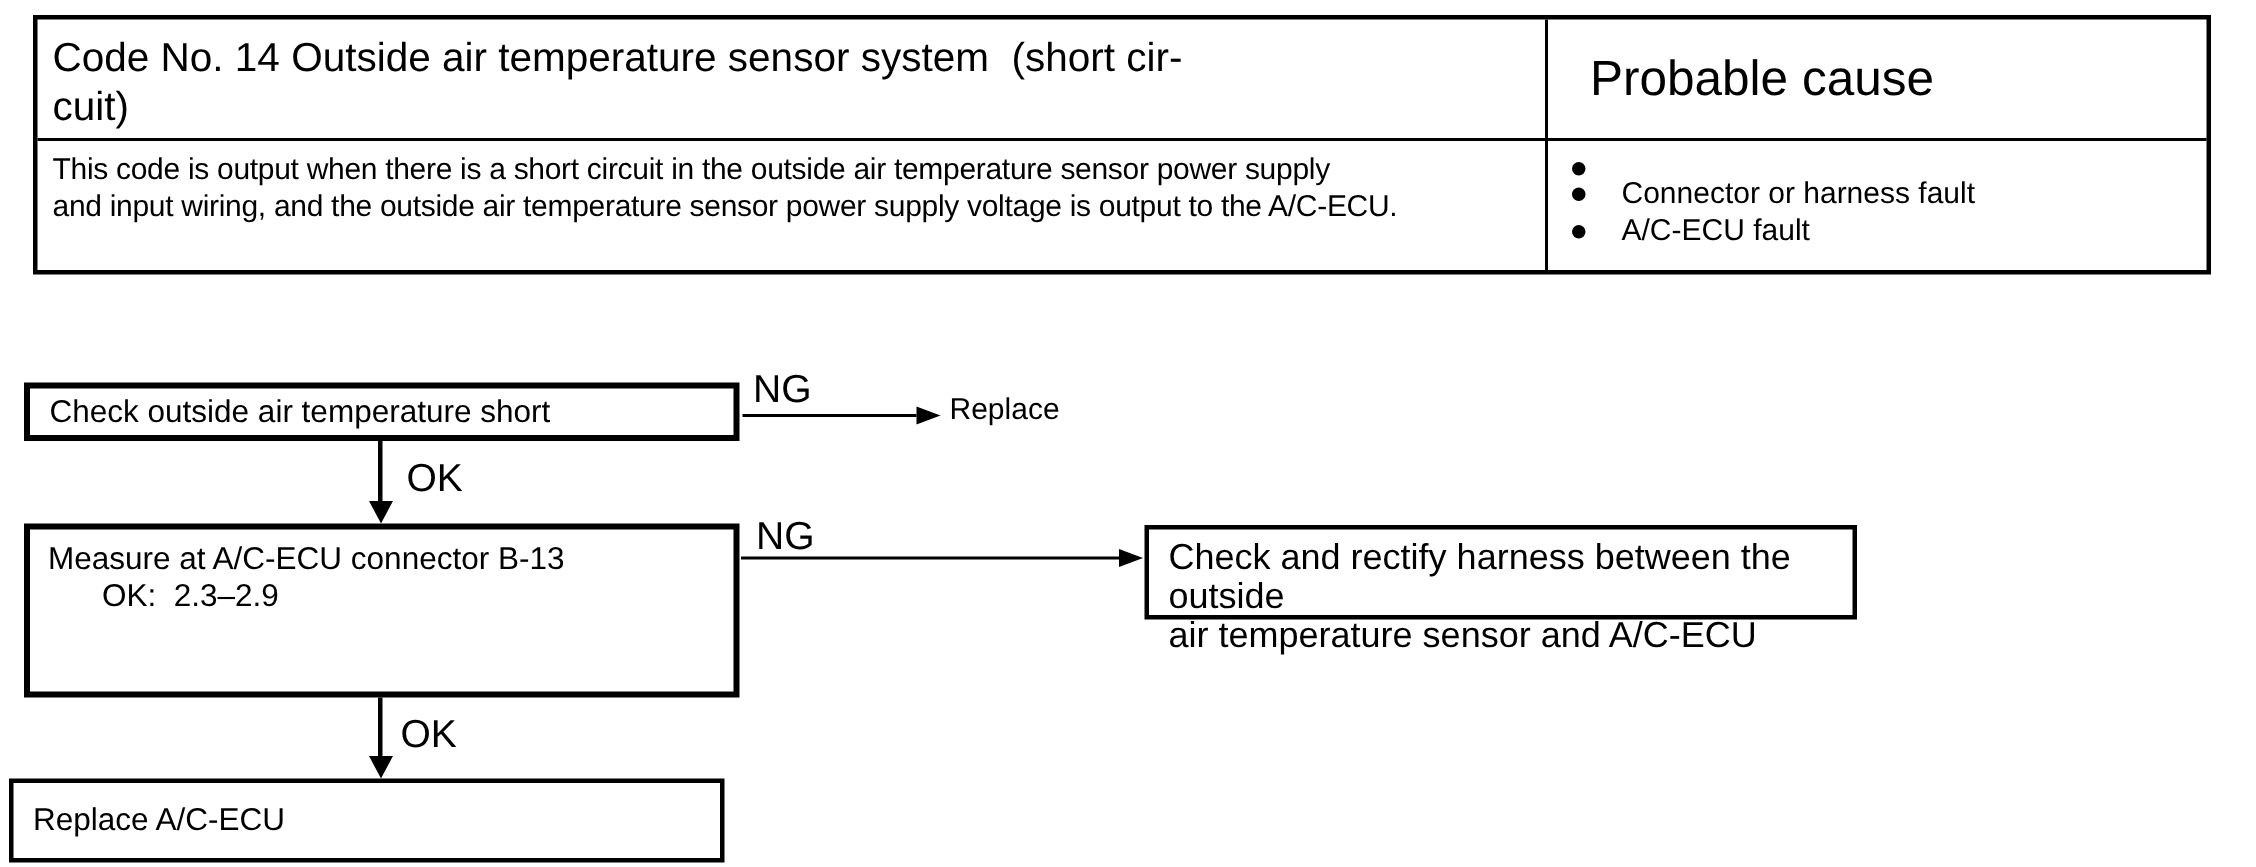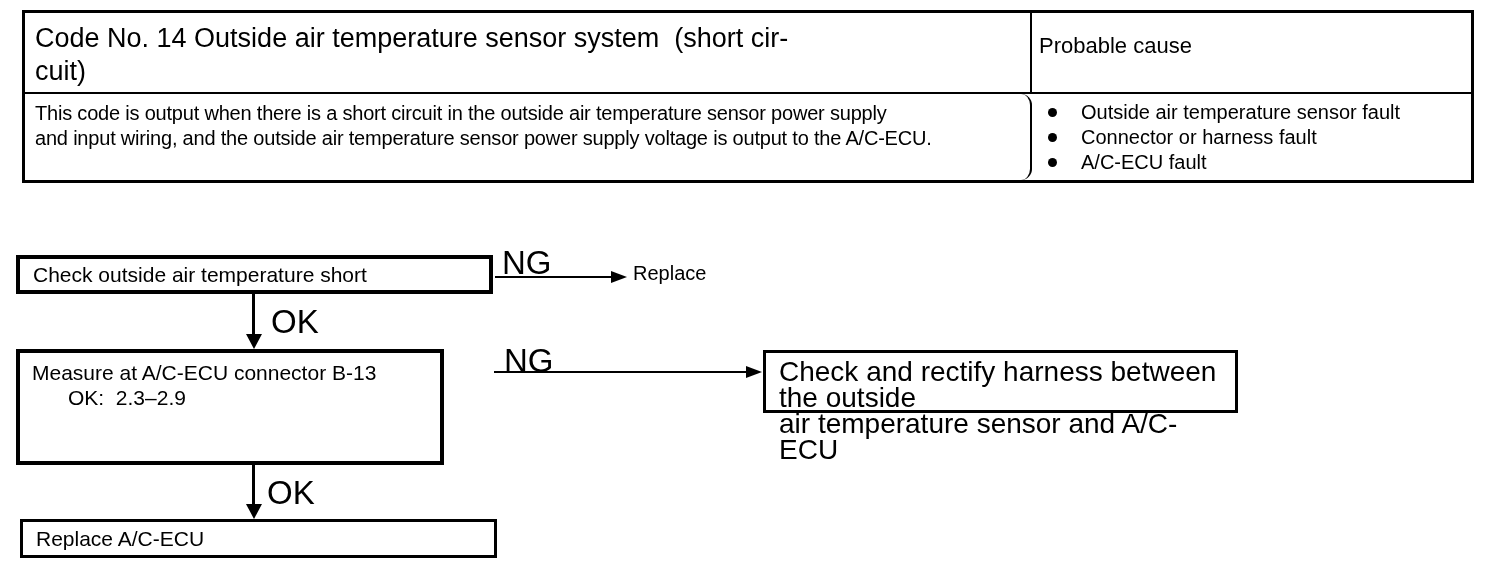--- a/index.html
+++ b/index.html
@@ -12,66 +12,65 @@
   
   #dtc-table{
     left:22px;top:10px;width:1452px;height:173px;
     border:3px solid #000;display:grid;
     grid-template-columns:1007px auto;
     grid-template-rows:81px auto;
   }
   .cell{box-sizing:border-box;overflow:hidden;}
   .cell-tl{border-right:2px solid #000;border-bottom:2px solid #000;
     padding:9px 12px 0 10px;font-size:27px;line-height:33px;white-space:pre-wrap;}
-  .cell-tr{border-bottom:2px solid #000;padding:20px 0 0 7px;font-size:22px;}
+  .cell-tr{border-bottom:2px solid #000;padding:20px 0 0 28px;font-size:33px;}
   .cell-bl{border-right:2px solid #000;padding:7px 12px 0 10px;
-    font-size:20px;line-height:25px;white-space:pre-wrap;letter-spacing:-0.2px;border-radius:11px;}
+    font-size:20px;line-height:25px;white-space:pre-wrap;letter-spacing:-0.2px;}
   .cell-br{padding:6px 0 0 16px;font-size:20px;}
   .cause-row{display:flex;align-items:flex-start;line-height:25px;}
   .dot{flex:0 0 auto;width:9px;height:9px;border-radius:50%;background:#000;margin-top:8px;}
   .cause-row .txt{margin-left:24px;}
   
   .flowbox{background:#fff;border:4px solid #000;font-size:21px;}
   .flowbox.thin{border-width:3px;}
   .centered{display:flex;align-items:center;}
   #step1-box{left:16px;top:255px;width:477px;height:39px;padding-left:13px;}
-  #step2-box{left:16px;top:349px;width:428px;height:116px;padding:7px 0 0 12px;}
-  #step3-box{left:20px;top:519px;width:477px;height:39px;padding-left:13px;}
+  #step2-box{left:16px;top:349px;width:477px;height:116px;padding:7px 0 0 12px;}
+  #step3-box{left:6px;top:519px;width:477px;height:56px;padding-left:13px;}
   #harness-box{left:763px;top:350px;width:475px;height:63px;
-    padding:6px 0 0 13px;font-size:28px;line-height:26px;white-space:pre-wrap;}
+    padding:6px 0 0 13px;font-size:24px;line-height:26px;white-space:pre-wrap;}
   .boxline{line-height:25px;}
   .box-bullet{display:flex;align-items:flex-start;line-height:25px;}
   .box-bullet .dot{margin-top:8px;}
   .box-bullet .txt{margin-left:26px;}
   .cond-line{margin-left:36px;line-height:25px;white-space:pre-wrap;}
   
   .vline{width:3px;background:#000;}
   .hline{height:2px;background:#000;}
   .arrow-down{width:0;height:0;border-left:8px solid transparent;
     border-right:8px solid transparent;border-top:15px solid #000;}
   .arrow-right{width:0;height:0;border-top:6px solid transparent;
     border-bottom:6px solid transparent;border-left:16px solid #000;}
-  .flow-label{font-size:33px;}
+  .flow-label{font-size:26px;}
   .result-label{font-size:20px;}
 </style>
 </head>
 <body>
 
 <div id="canvas">
 
   <div id="dtc-table" class="abs">
     <div class="cell cell-tl">Code No. 14 Outside air temperature sensor system  (short cir-
 cuit)</div>
     <div class="cell cell-tr">Probable cause</div>
     <div class="cell cell-bl">This code is output when there is a short circuit in the outside air temperature sensor power supply
 and input wiring, and the outside air temperature sensor power supply voltage is output to the A/C-ECU.</div>
     <div class="cell cell-br">
       <div class="cause-row">
         <span class="dot"></span>
-        <span class="txt">Outside air temperature sensor fault</span>
       </div>
       <div class="cause-row">
         <span class="dot"></span>
         <span class="txt">Connector or harness fault</span>
       </div>
       <div class="cause-row">
         <span class="dot"></span>
         <span class="txt">A/C-ECU fault</span>
       </div>
     </div>

